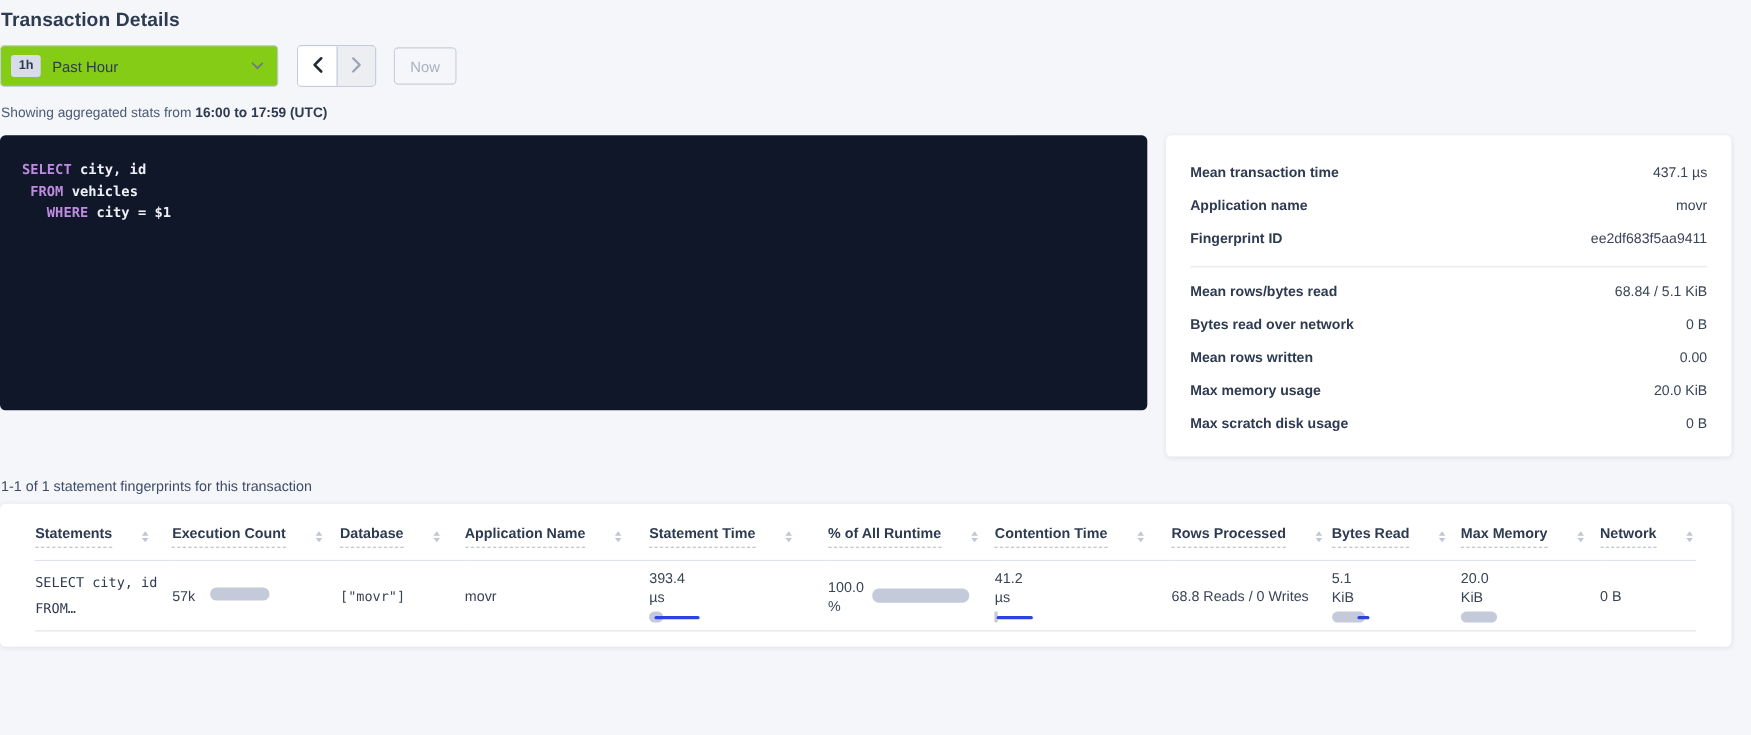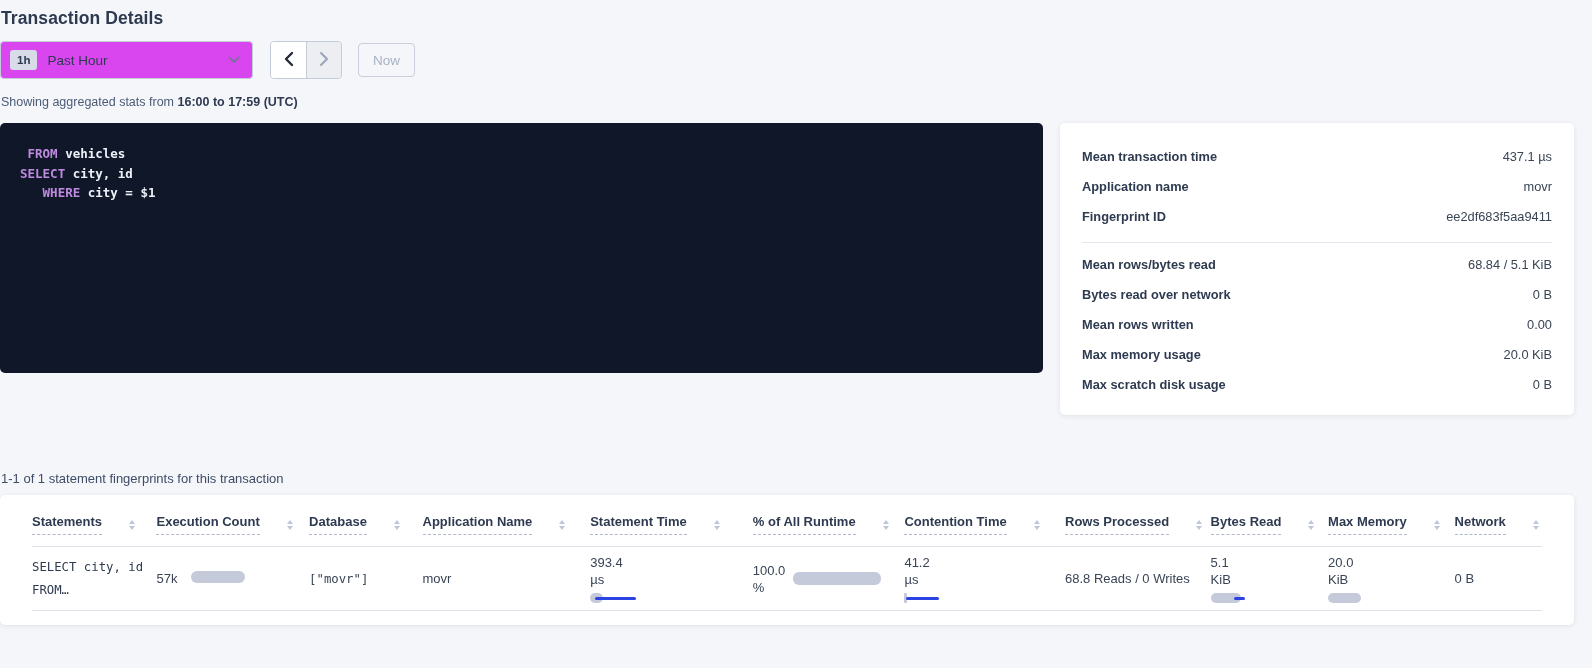--- a/index.html
+++ b/index.html
@@ -14,21 +14,21 @@
 
   
   .page-title {
     font-size: 17.5px; font-weight: 700; color: #2E3A50;
     letter-spacing: .1px; margin: 2px 0 12px 1px;
   }
 
   
   .controls { display: flex; align-items: center; height: 38px; margin-bottom: 16px; }
   .time-dropdown {
-    width: 253px; height: 38px; background: #d946ef;
+    width: 253px; height: 38px; background: #84cc16;
     border: 1px solid #C4CBD9; border-radius: 4px;
     display: flex; align-items: center; padding: 0 12px 0 9px; cursor: pointer;
   }
   .range-badge {
     background: #D7DCE8; color: #2E3A50; font-weight: 700;
     font-size: 11.5px; border-radius: 3px; padding: 4px 7px; margin-right: 10px;
   }
   .range-label { font-size: 13.5px; color: #2E3A50; flex: 1; }
   .dd-chevron { color: #6B7690; display:flex; }
   .arrow-group {
@@ -68,21 +68,21 @@
     border-radius: 5px; box-shadow: 0 1px 5px rgba(40,50,80,.10);
     padding: 18px 22px 16px 22px; flex: none;
   }
   .sum-row { display: flex; justify-content: space-between; align-items: flex-start; padding: 7.5px 0; }
   .sum-label { font-size: 12.8px; font-weight: 700; color: #2E3A50; }
   .sum-value { font-size: 12.8px; color: #394455; text-align: right; }
   .sum-divider { border: none; border-top: 1px solid #E3E6EC; margin: 11px 0 6px 0; }
   .section-title { font-size: 14.5px; font-weight: 700; color: #2E3A50; margin: 10px 0 12px 0; }
 
   
-  .statements-caption { font-size: 13px; color: #3E4C66; margin: 56px 0 9px 1px; }
+  .statements-caption { font-size: 13px; color: #3E4C66; margin: 19px 0 9px 1px; }
   .table-card {
     width: 1574px; background: #fff; border-radius: 5px;
     box-shadow: 0 1px 5px rgba(40,50,80,.10);
     padding: 19px 32px 14px 32px;
   }
   table { border-collapse: collapse; table-layout: fixed; width: 1510px; }
   th {
     text-align: left; font-size: 13px; font-weight: 700; color: #2E3A50;
     padding: 0 0 11px 0; border-bottom: 1px solid #DDE1E9; vertical-align: top;
     cursor: pointer;
@@ -149,22 +149,22 @@
       </button>
     </div>
     <button class="now-btn">Now</button>
   </div>
 
   <p class="stats-caption"><span>Showing aggregated stats from </span><b>16:00 to 17:59 (UTC)</b></p>
 
   <div class="main-row">
 
     <div class="sql-box">
+      <div class="sql-line"><span></span><span class="sql-kw">SELECT</span><span> city, id</span></div>
       <div class="sql-line"><span> </span><span class="sql-kw">FROM</span><span> vehicles</span></div>
-      <div class="sql-line"><span></span><span class="sql-kw">SELECT</span><span> city, id</span></div>
       <div class="sql-line"><span>   </span><span class="sql-kw">WHERE</span><span> city = $1</span></div>
     </div>
 
     <div class="summary-card">
       <div class="sum-row">
         <span class="sum-label">Mean transaction time</span>
         <span class="sum-value">437.1 µs</span>
       </div>
       <div class="sum-row">
         <span class="sum-label">Application name</span>

